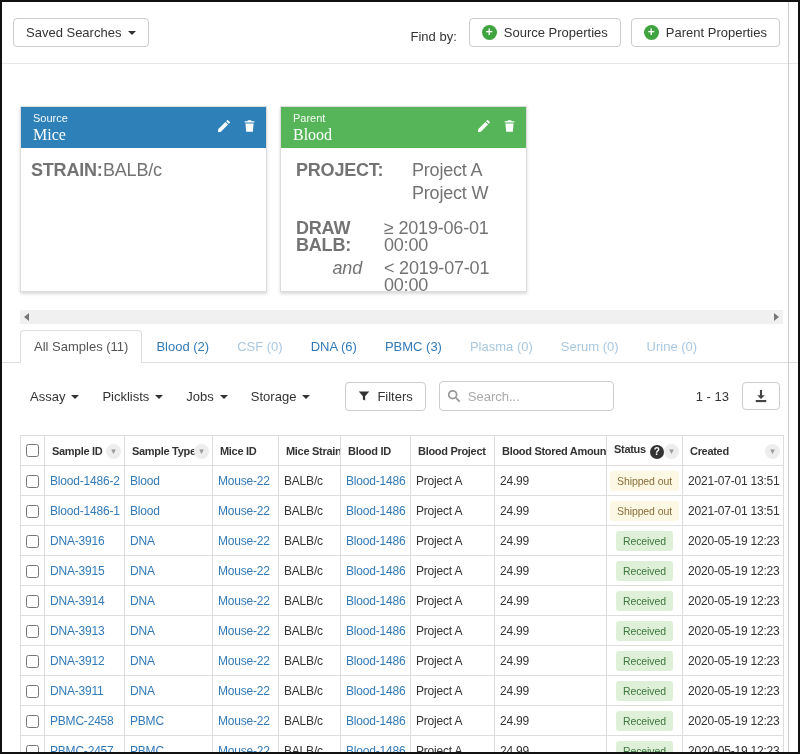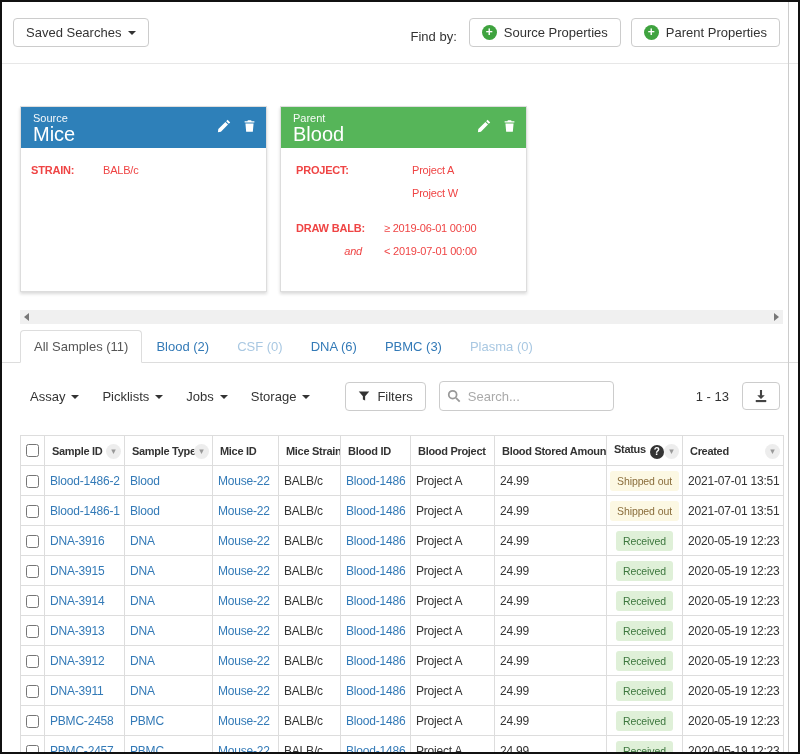--- a/index.html
+++ b/index.html
@@ -26,24 +26,24 @@
     width: 15px; height: 15px; border-radius: 50%; background: #3fa33f; color: #fff;
     font-size: 12px; font-weight: bold; line-height: 15px; text-align: center; display: inline-block;
   }
   .divider { border-bottom: 1px solid #e7e7e7; margin-top: 16px; }
 
   
   .cards { display: flex; gap: 13px; padding: 42px 18px 0 18px; }
   .card { width: 247px; height: 186px; border: 1px solid #ddd; background: #fff; box-shadow: 0 2px 3px rgba(0,0,0,.15); }
   .card-head { height: 41px; color: #fff; padding: 5px 12px 0 12px; position: relative; }
   .card-kind { font-size: 11px; line-height: 13px; opacity: .95; }
-  .card-name { font-size: 20px; line-height: 19px; }
+  .card-name { font-size: 16px; line-height: 19px; font-family: Liberation Serif, serif; }
   .card-icons { position: absolute; right: 10px; top: 12px; display: flex; gap: 12px; }
   .card-icons svg { cursor: pointer; }
-  .card-body { padding: 12px 0 0 0; font-size: 11px; color: #ef4444; }
+  .card-body { padding: 12px 0 0 0; font-size: 18px; color: #737373; }
   .frow { display: grid; margin-bottom: 2px; line-height: 17px; }
   .card-source .frow { grid-template-columns: 72px 1fr; padding: 2px 10px; }
   .card-parent .frow { grid-template-columns: 88px 1fr; padding: 2px 15px; }
   .frow.spacer { margin-top: 14px; }
   .flabel { font-weight: bold; letter-spacing: -0.2px; }
   .flabel.italic { font-weight: normal; font-style: italic; text-align: right; padding-right: 22px; }
   .fvalue { letter-spacing: -0.2px; }
   .fvalue.indent { padding-left: 28px; }
 
   
@@ -180,20 +180,22 @@
     <span class="hs-arrow hs-right"></span>
   </div>
 
   <div class="tabbar">
       <div class="tab active">All Samples (11)</div>
       <div class="tab link">Blood (2)</div>
       <div class="tab disabled">CSF (0)</div>
       <div class="tab link">DNA (6)</div>
       <div class="tab link">PBMC (3)</div>
       <div class="tab disabled">Plasma (0)</div>
+      <div class="tab disabled">Serum (0)</div>
+      <div class="tab disabled">Urine (0)</div>
     </div>
 
   <div class="toolbar">
     <span><button class="menu-btn">
           <span>Assay</span>
           <span class="caret"></span>
         </button><button class="menu-btn">
           <span>Picklists</span>
           <span class="caret"></span>
         </button><button class="menu-btn">

